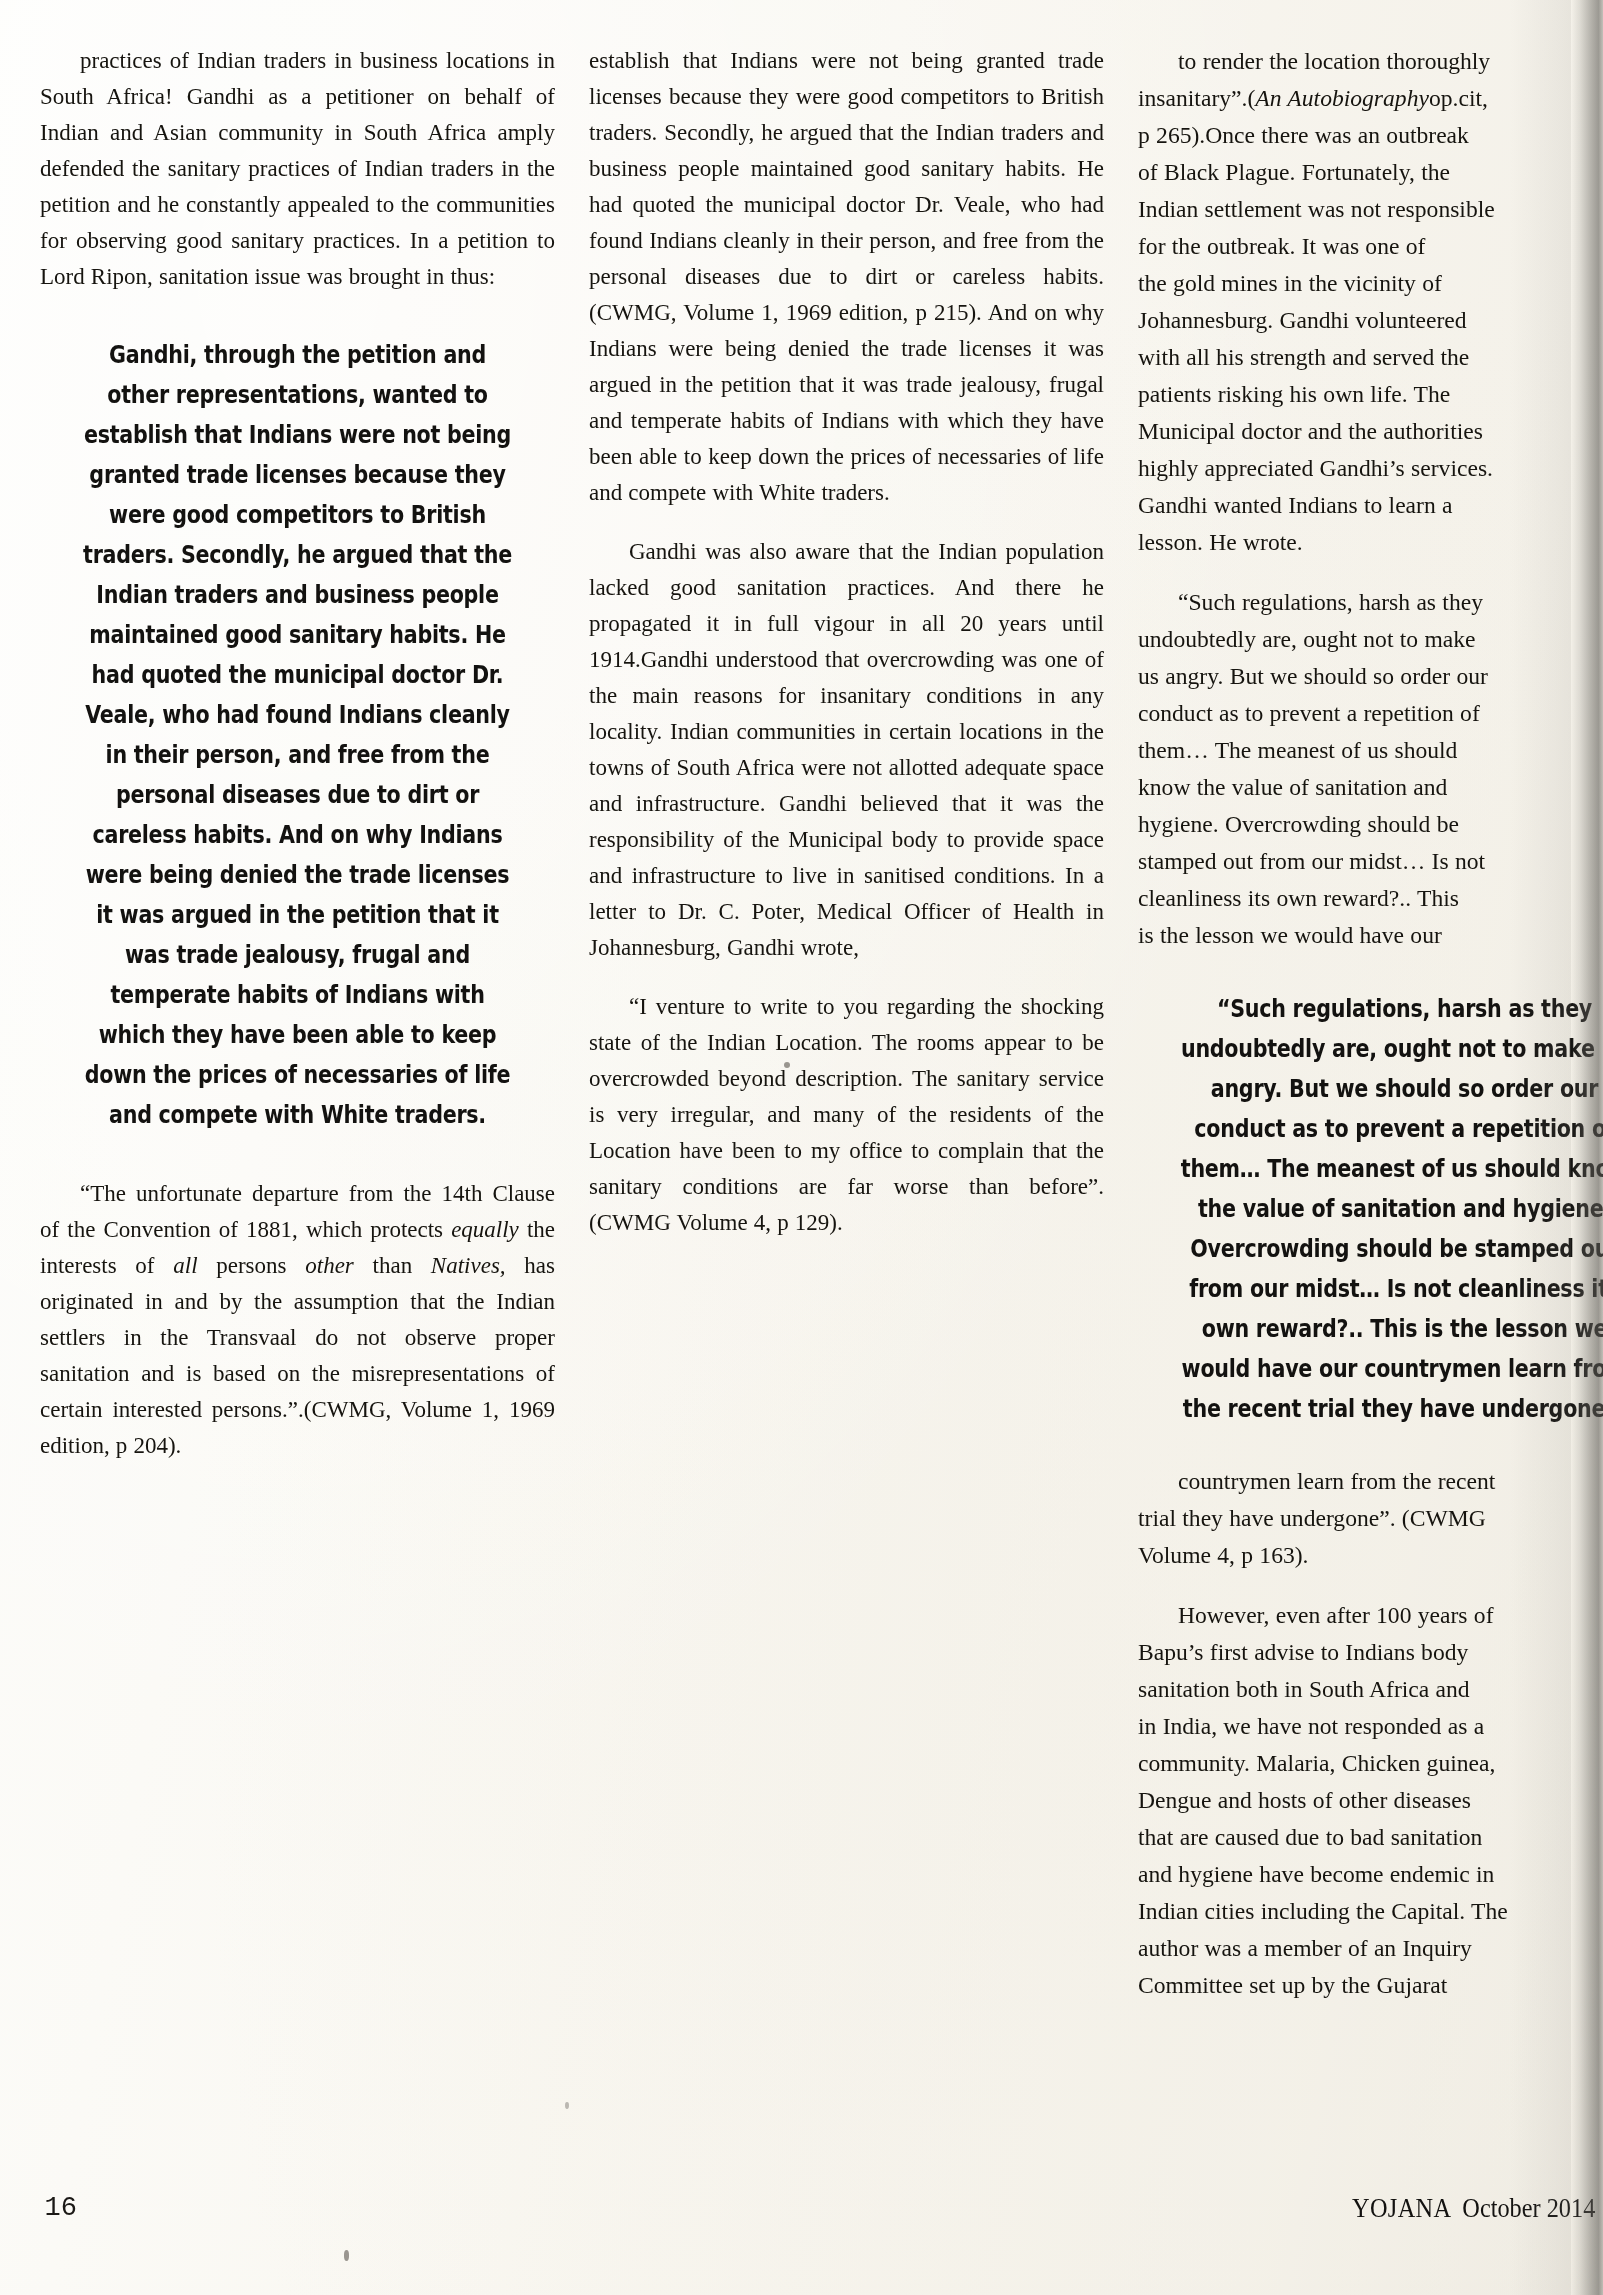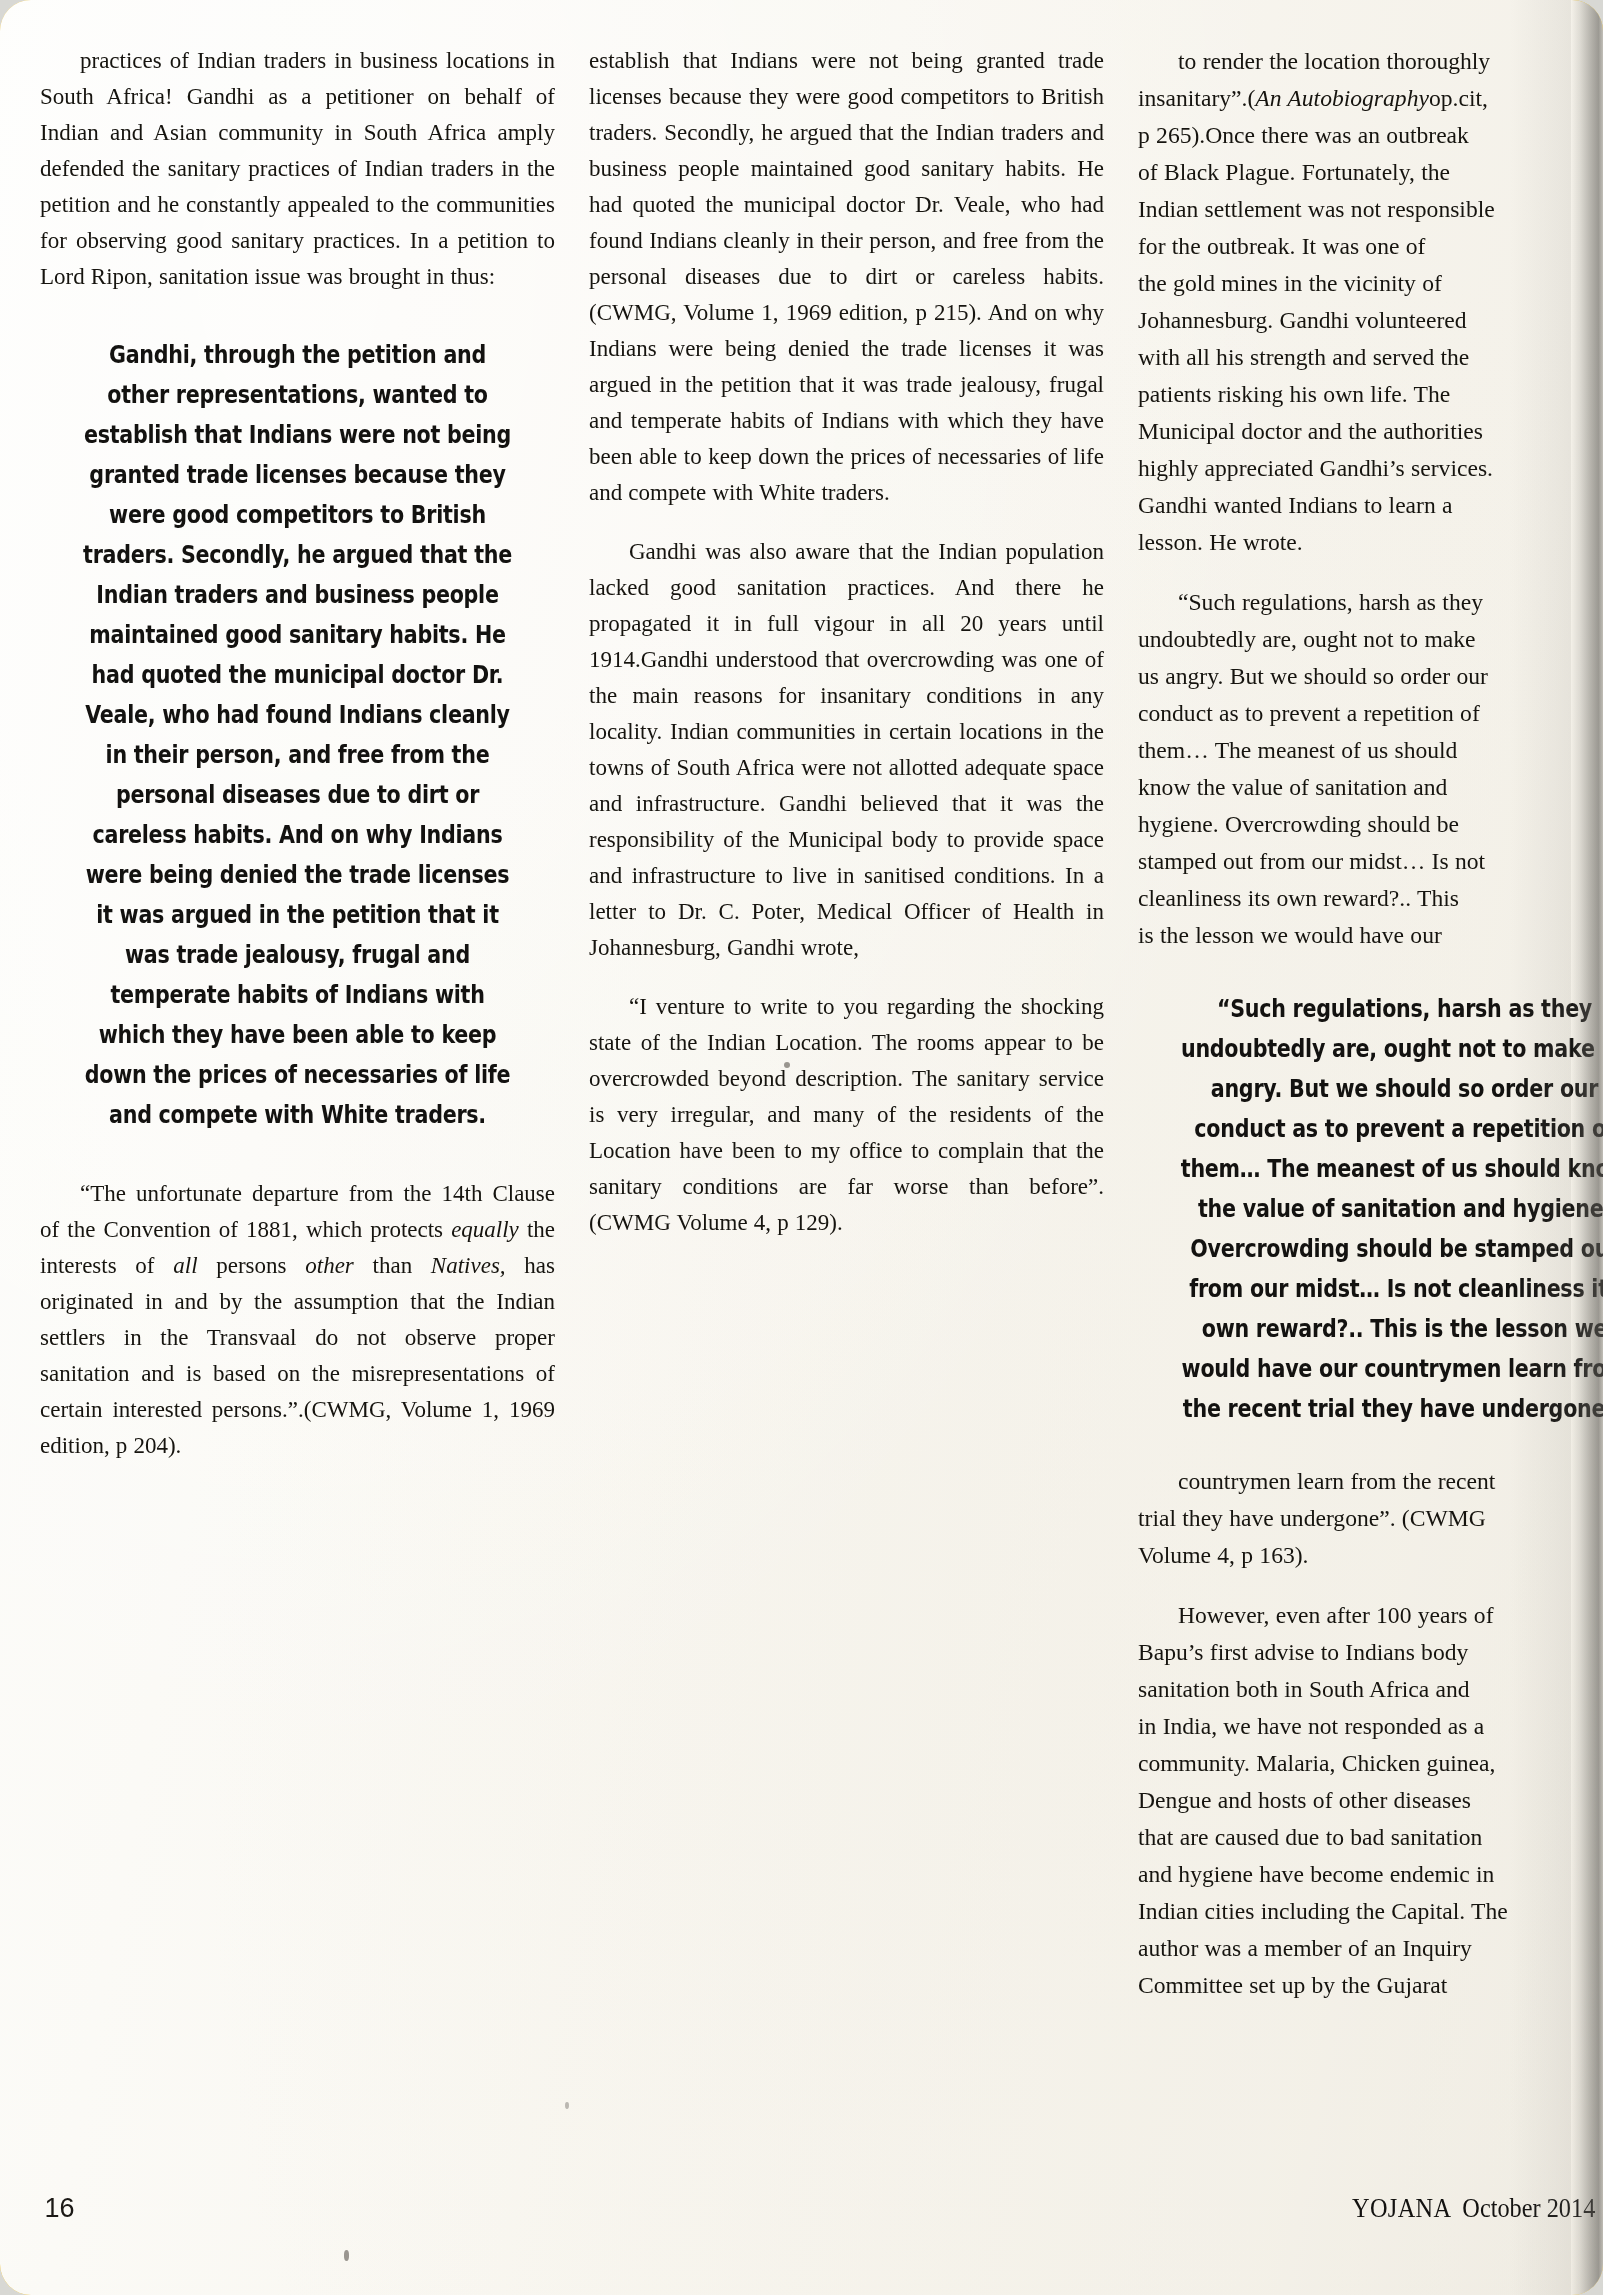--- a/index.html
+++ b/index.html
@@ -8,21 +8,20 @@
     padding: 0;
     background: #d8d8d4;
   }
   .page {
     position: relative;
     width: 1603px;
     height: 2295px;
     background: #eab308;
     overflow: hidden;
     box-sizing: border-box;
-    border-radius: 31px;
   }
   
   .paper-tint {
     position: absolute;
     inset: 0;
     background:
       radial-gradient(ellipse at 18% 12%, rgba(255,255,255,0.55) 0%, rgba(250,248,242,0) 55%),
       radial-gradient(ellipse at 85% 78%, rgba(243,240,231,0.7) 0%, rgba(250,248,242,0) 60%),
       linear-gradient(100deg, #fdfdfb 0%, #f9f7f1 45%, #f4f1e9 82%, #ece8df 100%);
     pointer-events: none;
@@ -114,21 +113,21 @@
     position: absolute;
     left: 40px;
     right: 0;
     top: 2193px;
     height: 46px;
   }
   .folio {
     position: absolute;
     left: 4.6px;
     top: 0;
-    font-family: Liberation Sans, sans-serif;
+    font-family: Liberation Mono, monospace;
     font-size: 27px;
     color: #1b1916;
   }
   .masthead {
     position: absolute;
     right: 7.6px;
     top: 0;
     white-space: nowrap;
     font-family: "Liberation Serif", "DejaVu Serif", serif;
     font-size: 27px;

